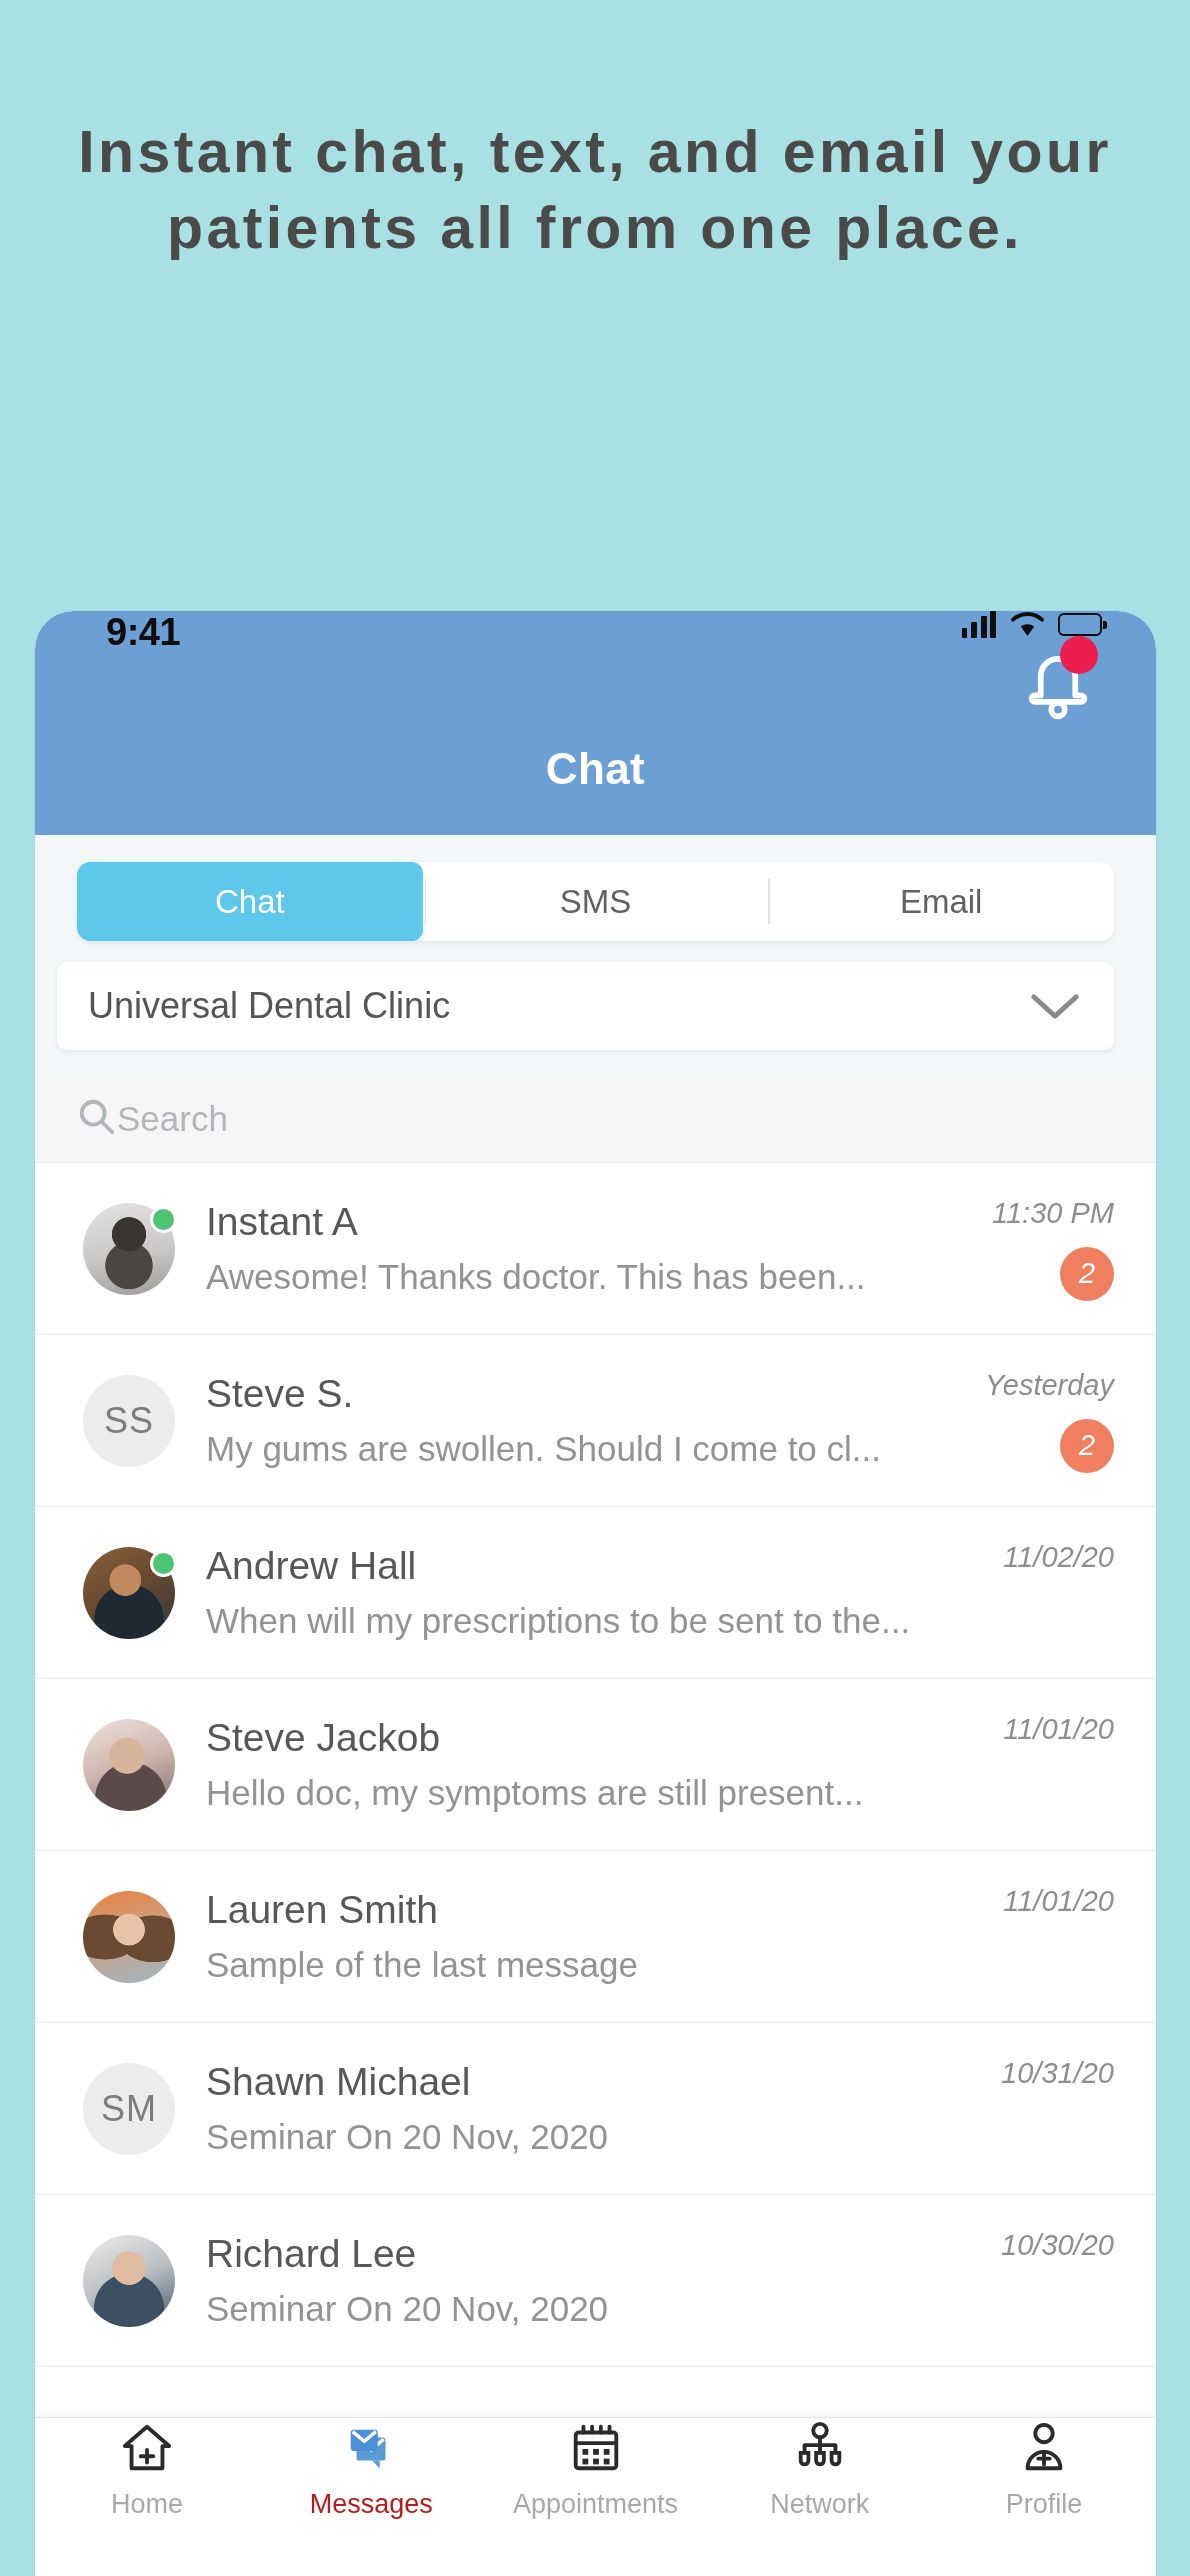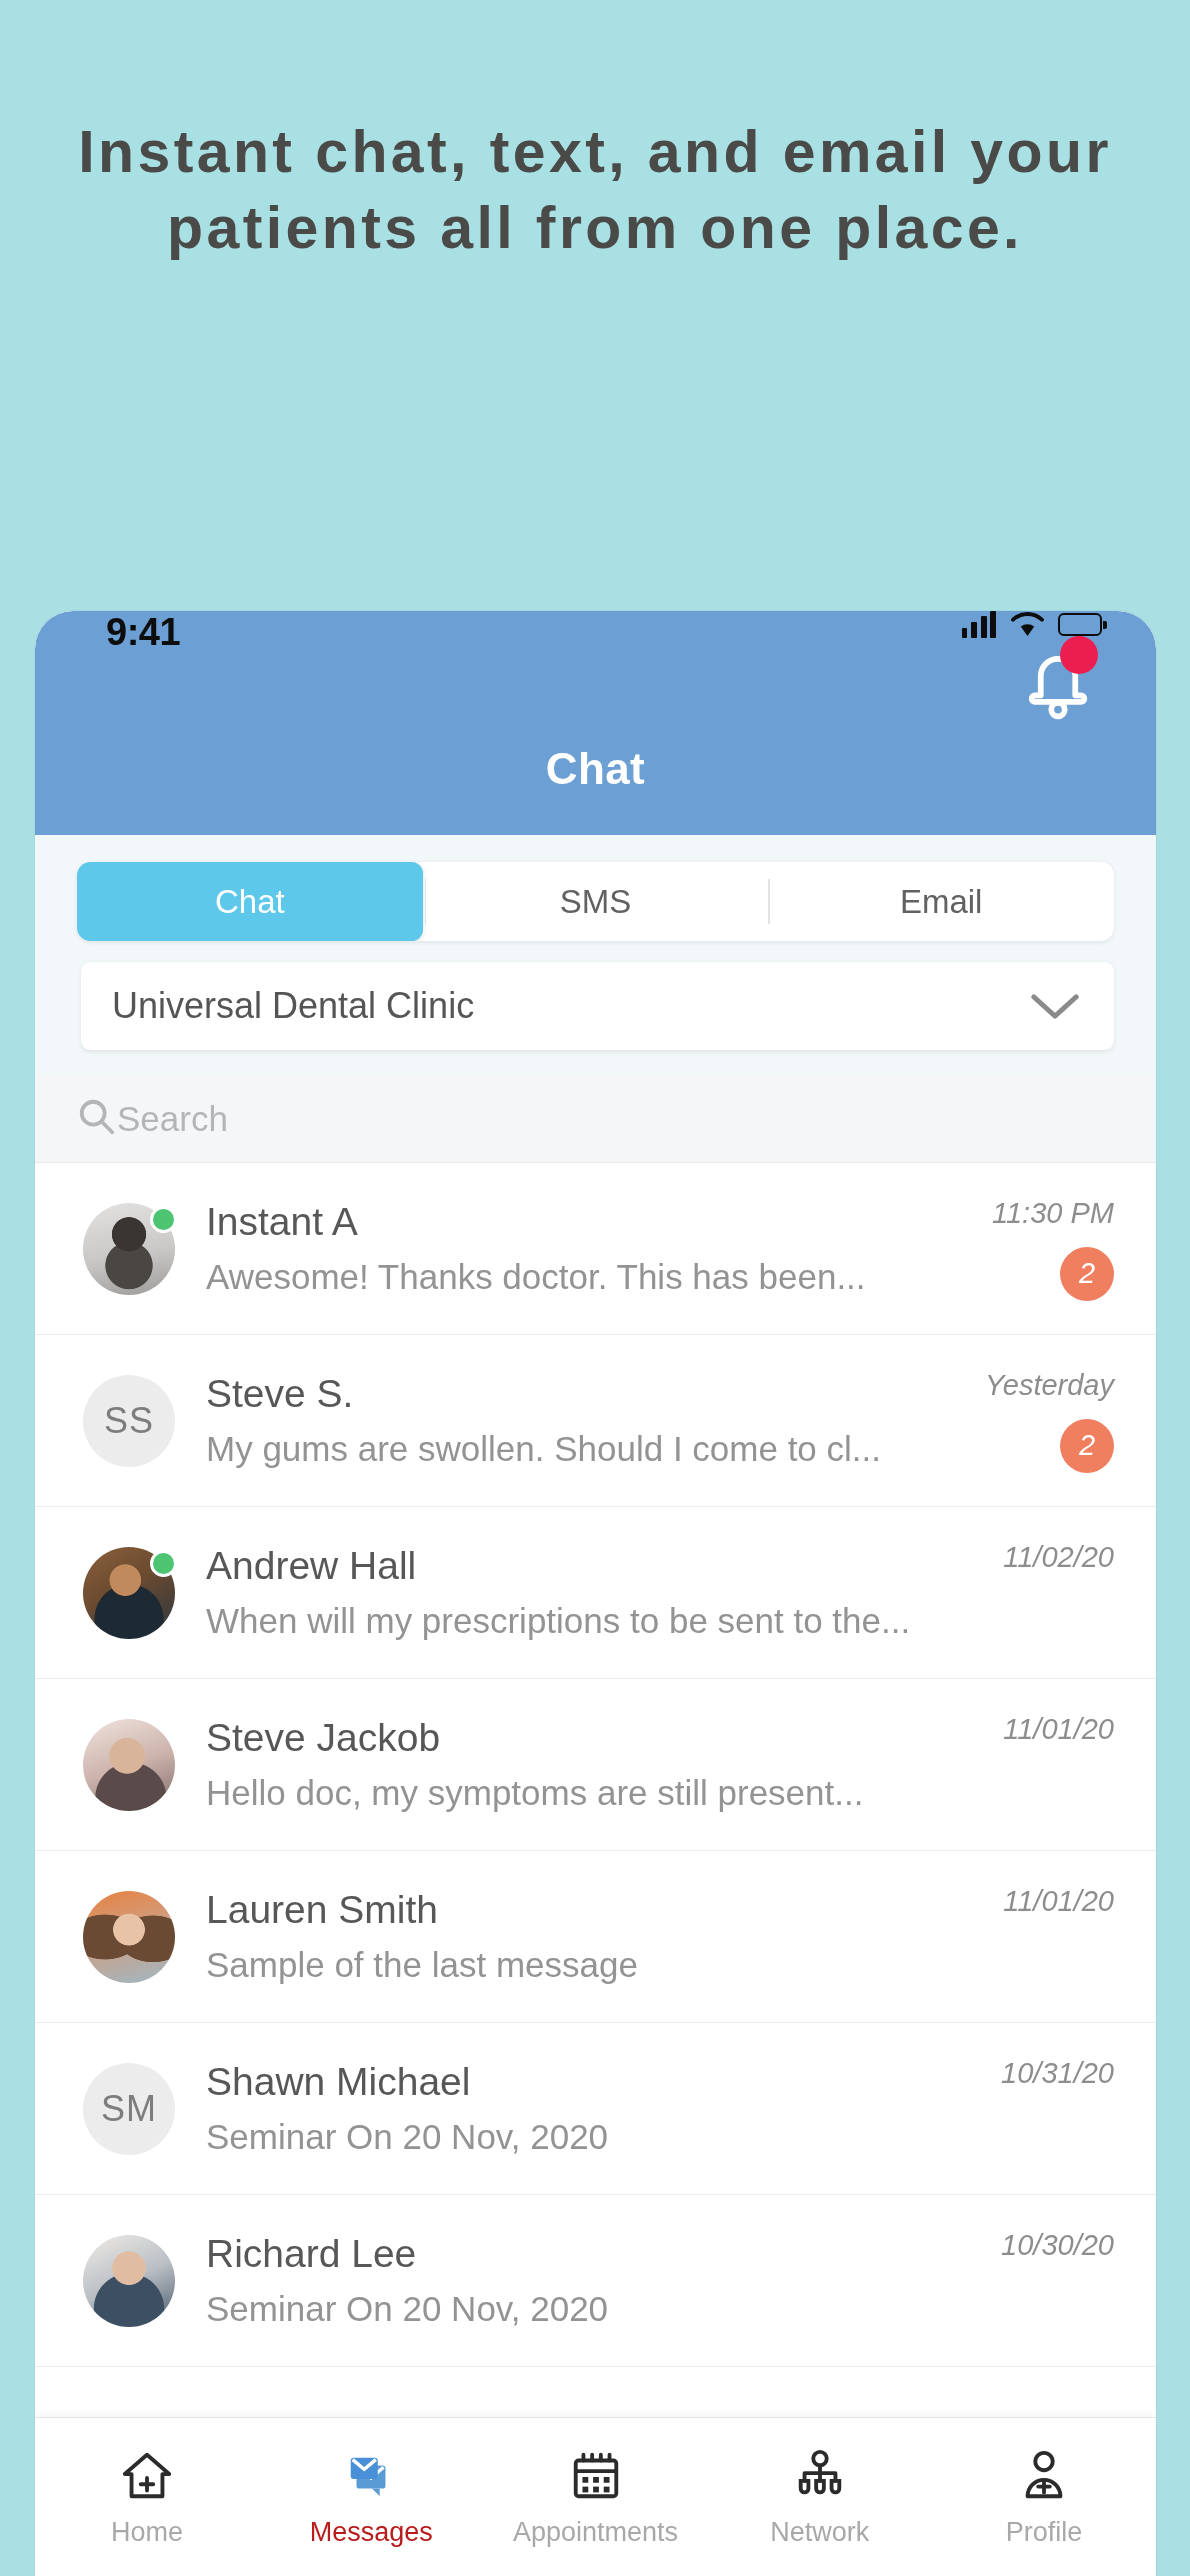--- a/index.html
+++ b/index.html
@@ -121,21 +121,21 @@
   .tab.active {
     background:#5dc8ea; color:#ffffff; border-radius:11.5px;
     box-shadow:0 1.9px 4.8px rgba(0,0,0,.12);
   }
   .tab.active::before { display:none; }
   .tab.active + .tab::before { left:1.9px; }
 
   
   .clinic-area {
     background:#f2f7fa;
-    padding:0 42px 25px 46px;
+    padding:0 42px 25px 22px;
     flex:0 0 auto;
   }
   .clinic-select {
     background:#ffffff;
     border-radius:9.6px;
     height:88px;
     display:flex; align-items:center; justify-content:space-between;
     padding:0 33px 0 31px;
     box-shadow:0 1.9px 5.8px rgba(0,0,0,.08);
   }
@@ -228,21 +228,21 @@
     display:flex; align-items:center; justify-content:center;
     font-size:29px;
   }
   .row-badge.empty { visibility:hidden; }
 
   
   .bottom-nav {
     flex:0 0 159px;
     background:#ffffff;
     border-top:1px solid #e6e6e6;
-    display:flex; align-items:center;
+    display:flex; align-items:flex-start;
     box-shadow:0 -1.9px 7.7px rgba(0,0,0,.05);
   }
   .nav-item {
     flex:1; display:flex; flex-direction:column;
     align-items:center; justify-content:center; gap:11.5px;
   }
   .nav-label { font-size:27px; color:#a8a8a8; }
   .nav-item.active .nav-label { color:#b91c1c; }
   .nav-icon { height:59px; display:flex; align-items:center; justify-content:center; }
 </style>

